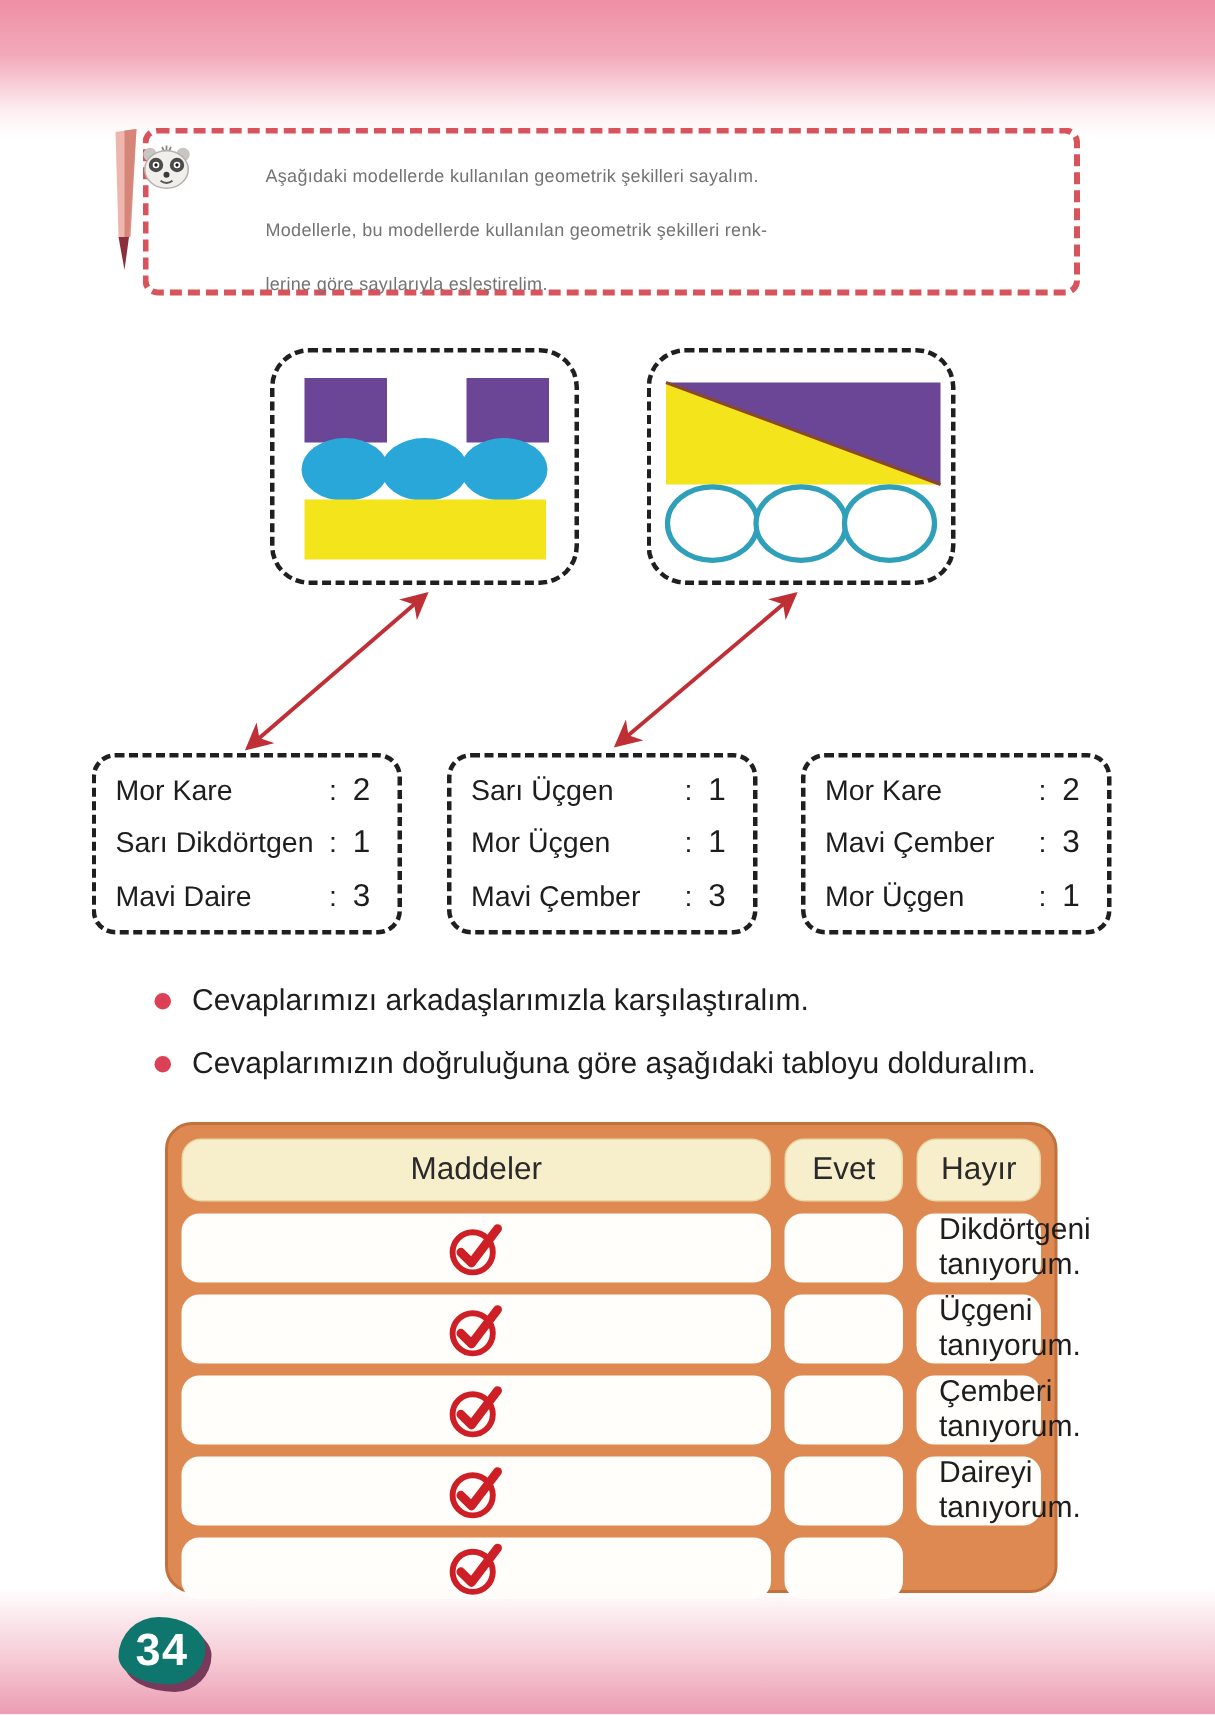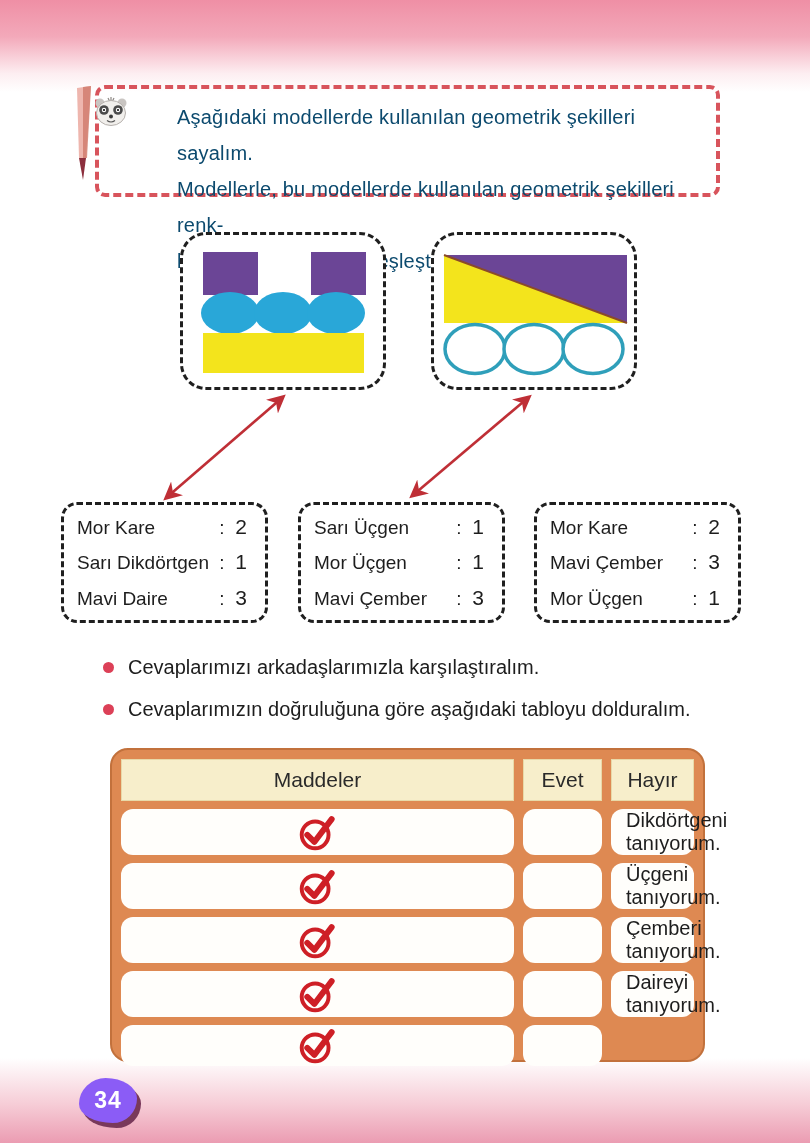--- a/index.html
+++ b/index.html
@@ -8,21 +8,21 @@
 
   
   .band-top { position:absolute; left:0; top:0; width:810px; height:92px;
     background:linear-gradient(180deg,#ef8fa5 0%,#f3a9ba 40%,#fdeef1 80%,#ffffff 100%); }
   .band-bottom { position:absolute; left:0; top:1058px; width:810px; height:85px;
     background:linear-gradient(180deg,#ffffff 0%,#f6ccd6 55%,#eb9cb2 100%); }
 
   
   .instruction { position:absolute; left:95px; top:85px; width:625px; height:112px;
     border:4px dashed #d8545c; border-radius:10px; padding:10px 8px 8px 78px;
-    font-size:20px; line-height:36px; color:#0c4a6e; letter-spacing:0.2px; }
+    font-size:12px; line-height:36px; color:#737373; letter-spacing:0.2px; }
 
   .pencil { position:absolute; left:66px; top:86px; }
   .raccoon { position:absolute; left:92px; top:96px; }
 
   
   .model-box { position:absolute; width:206px; height:158px; border:3px dashed #1f1f1f;
     border-radius:26px; background:#fff; }
   #model-1 { left:180px; top:232px; }
   #model-2 { left:431px; top:232px; }
   .model-box svg { position:absolute; left:0; top:0; }
@@ -48,33 +48,33 @@
   #bullet-2 { top:698px; }
   .dot { width:11px; height:11px; border-radius:50%; background:#dc4057; margin:6px 14px 0 0; flex:none; }
   .bullet-text { font-size:20px; color:#1d1d1d; }
   .bullet-answer { font-size:18px; color:#2336a8; margin-left:7px; }
 
   
   .check-table { position:absolute; left:110px; top:748px; width:595px; height:314px;
     background:#de8952; border:2px solid #c2713c; border-radius:18px;
     padding:9px; display:grid; grid-template-columns:1fr 79px 83px;
     grid-template-rows:42px repeat(5, 1fr); gap:8px 9px; }
-  .th { background:#f7eecb; border:1px solid #e8d9a8; border-radius:0;
+  .th { background:#f7eecb; border:1px solid #e8d9a8; border-radius:13px;
     display:flex; align-items:center; justify-content:center;
     font-size:21px; color:#2a2a2a; }
   .td-item { background:#fffefb; border-radius:12px; display:flex; align-items:center;
     padding-left:15px; font-size:20px; color:#1d1d1d; }
   .td-mark { background:#fffefb; border-radius:12px; display:flex; align-items:center; justify-content:center; }
 
   
   .page-badge { position:absolute; left:79px; top:1078px; width:58px; height:45px;
-    background:#8b5cf6; border-radius:46% 54% 42% 58% / 58% 46% 54% 42%;
+    background:#0f766e; border-radius:46% 54% 42% 58% / 58% 46% 54% 42%;
     box-shadow:4px 5px 0 #79395b;
     display:flex; align-items:center; justify-content:center;
-    color:#fff; font-size:23px; font-weight:bold; letter-spacing:1px; }
+    color:#fff; font-size:30px; font-weight:bold; letter-spacing:1px; }
 </style>
 </head>
 <body>
 
 <div id="page">
   <div class="band-top"></div>
   <div class="band-bottom"></div>
 
   <div class="instruction">
     <div>Aşağıdaki modellerde kullanılan geometrik şekilleri sayalım.</div>

